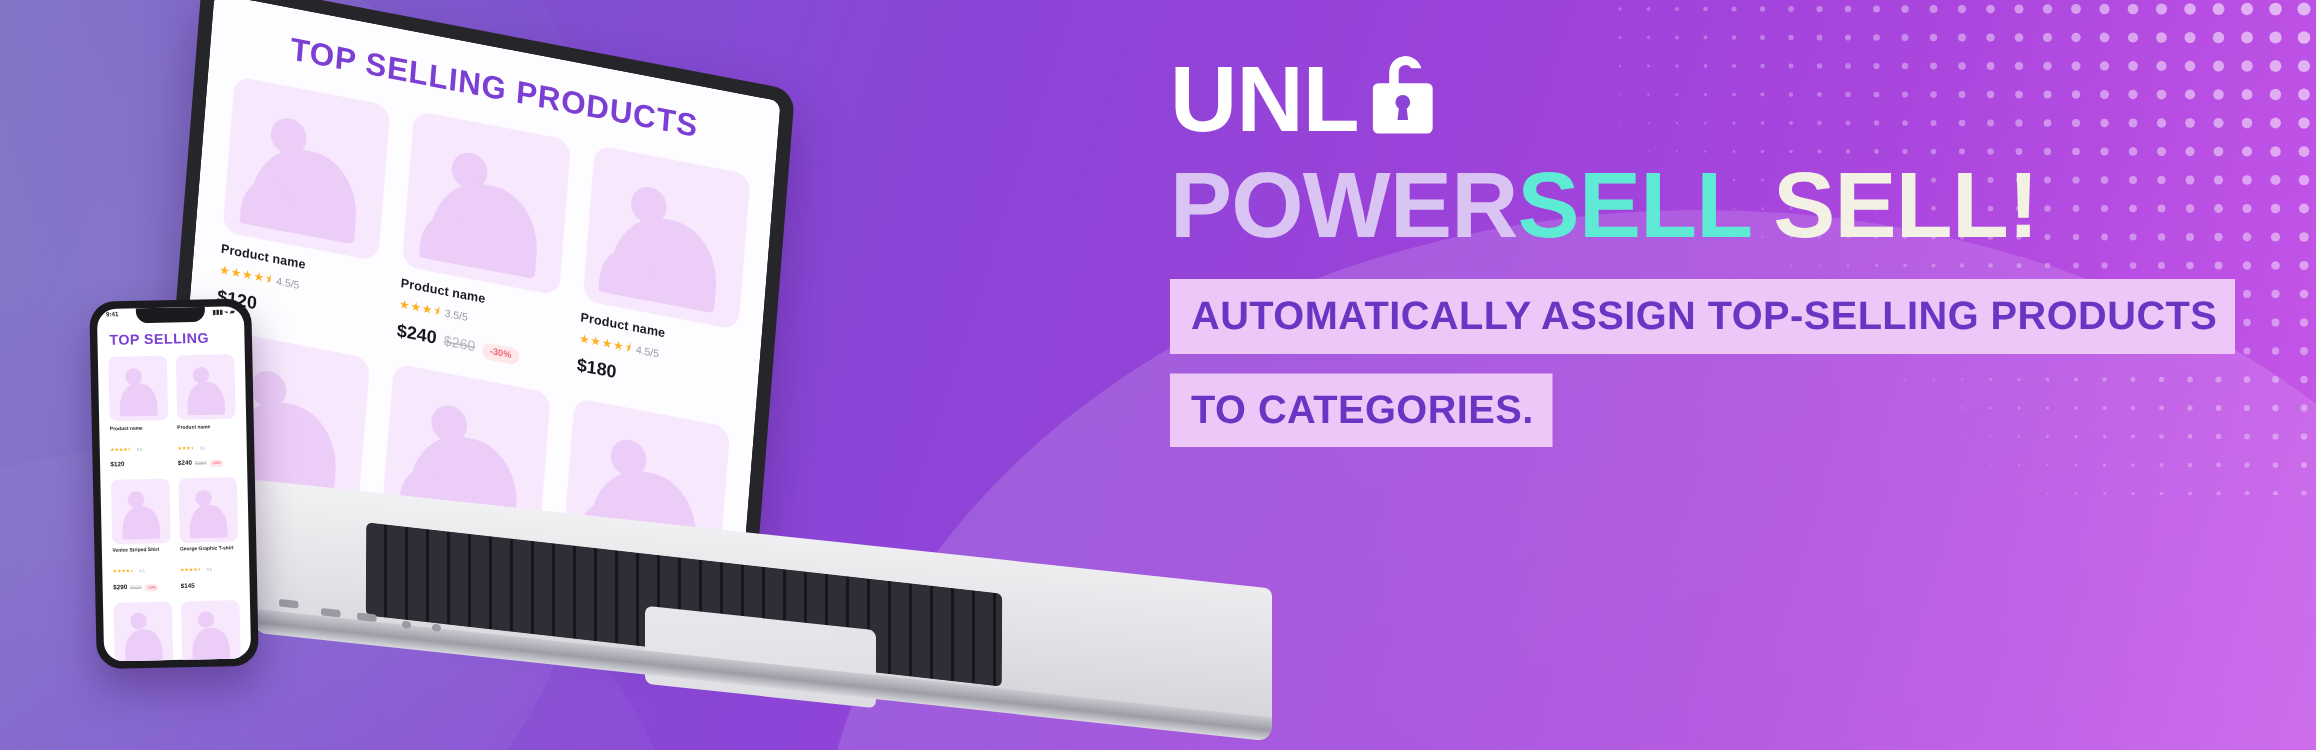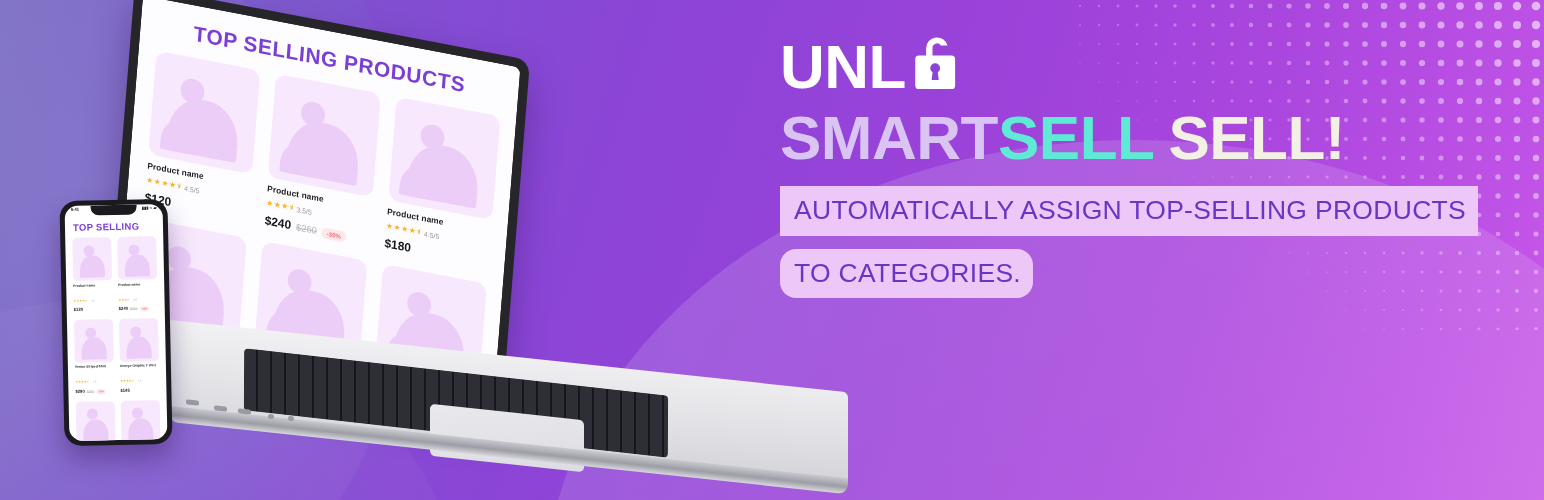--- a/index.html
+++ b/index.html
@@ -29,24 +29,24 @@
       color:#ffffff;display:flex;align-items:center;gap:2px;white-space:nowrap;}
   .h1 .seg{display:inline-block;}
   .lock-wrap{display:inline-flex;align-items:center;justify-content:center;
       width:58px;height:62px;position:relative;transform:translateY(-7px);}
   .h2{font-size:62px;line-height:1.02;font-weight:700;letter-spacing:-.5px;margin-top:8px;white-space:nowrap;}
   .h2 .smart{color:#d9c4f3;}
   .h2 .sell{color:#5eead4;}
   .h2 .power{color:#f3f0e4;margin-left:14px;}
 
   .band{display:inline-block;background:#ecc7f7;color:#6b35c4;
-     font-size:26.5px;font-weight:400;letter-spacing:.3px;line-height:1;
+     font-size:26.5px;font-weight:700;letter-spacing:.3px;line-height:1;
      padding:11px 12px 12px 14px;}
   .band-1{margin-top:17px;}
-  .band-2{margin-top:13px;border-radius:16px;}
+  .band-2{margin-top:13px;}
 
   .lede{margin-top:22px;color:#fbf6fb;font-size:27px;line-height:1.26;font-weight:400;letter-spacing:.1px;}
 
   
   .devices{position:absolute;left:0;top:0;width:840px;height:500px;}
 
   
   .laptop{position:absolute;left:110px;top:22px;width:720px;height:470px;}
   .lid{position:absolute;left:8px;top:0;width:400px;height:360px;
       background:#26262a;border-radius:14px;
@@ -683,20 +683,20 @@
         <svg viewBox="0 0 64 68" width="58" height="62" aria-hidden="true">
           <path d="M20 30 V21 a12 12 0 0 1 23.6 -3 h-7.4 a5 5 0 0 0 -9.2 3 v9 z" fill="#ffffff"></path>
           <rect x="8" y="29" width="44" height="37" rx="4" fill="#ffffff"></rect>
           <circle cx="30" cy="43" r="5.4" fill="#8b45d6"></circle>
           <path d="M27.4 45 h5.2 l1.3 11 h-7.8 z" fill="#8b45d6"></path>
         </svg>
       </span>
     </div>
 
     <div class="h2">
-      <span class="smart">SMART</span><span class="sell">SELL</span><span class="power">SELL!</span>
+      <span class="smart">POWER</span><span class="sell">SELL</span><span class="power">SELL!</span>
     </div>
 
     <div class="band band-1">AUTOMATICALLY ASSIGN TOP-SELLING PRODUCTS</div>
     <div><span class="band band-2">TO CATEGORIES.</span></div>
 
   </div>
 </div>
 
 </body></html>

